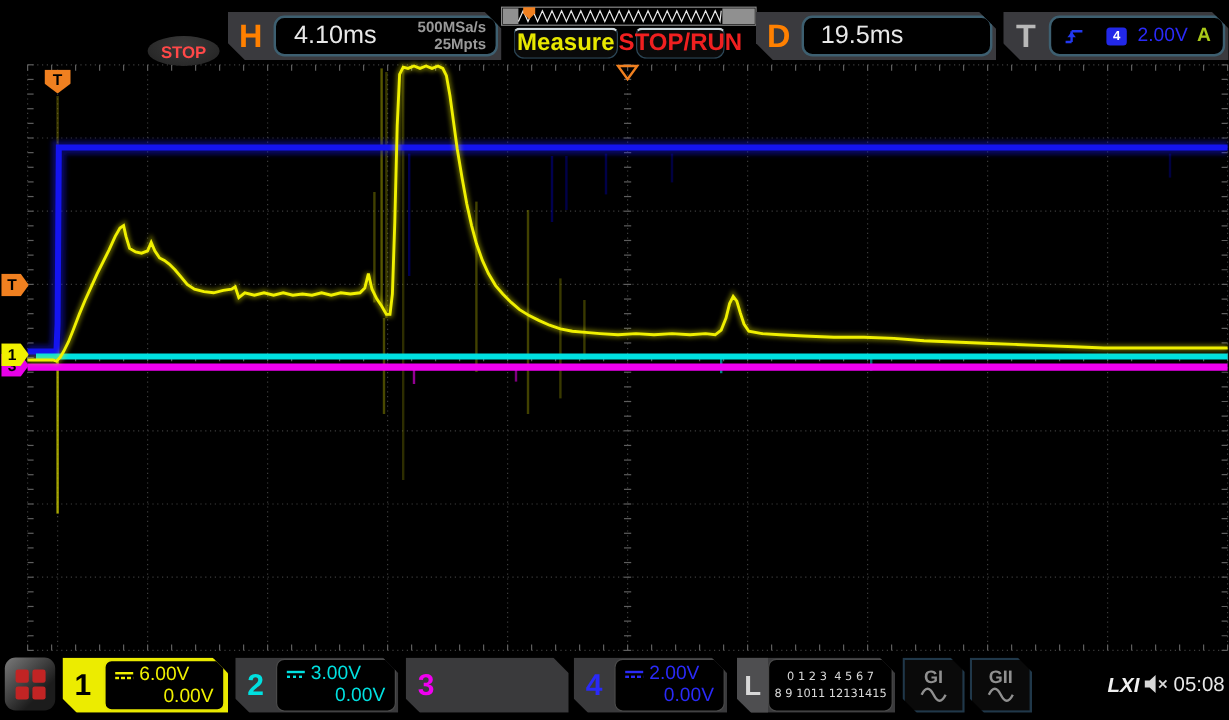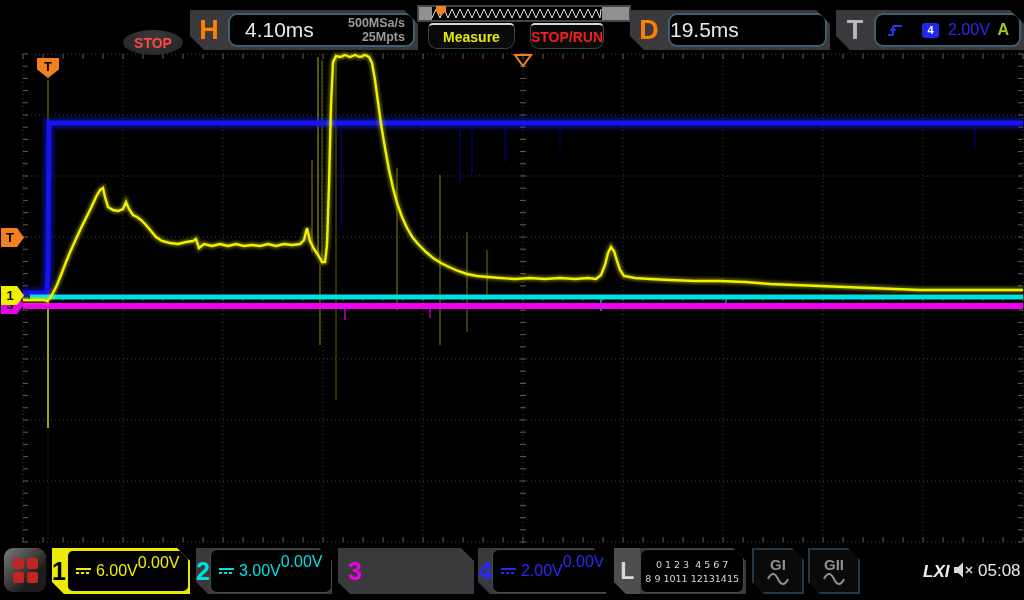--- a/index.html
+++ b/index.html
@@ -22,23 +22,23 @@
         clip-path:polygon(0 0,calc(100% - 14px) 0,100% 14px,100% 100%,14px 100%,0 calc(100% - 14px));}
   .plabel{font-weight:bold;font-size:27px;width:38px;text-align:center;}
   .orange{color:#ff8000;} .graylab{color:#b8b8b8;}
   .ibox{flex:1;height:34px;margin-right:3px;background:#000;border:2px solid #3d5f70;border-radius:9px;
         display:flex;align-items:center;box-sizing:border-box;}
   .h-panel{left:190px;width:228px;}
   .d-panel{left:630px;width:200px;}
   .t-panel{left:836px;width:188px;}
   .tbval{color:#e8e8e8;font-size:21px;padding-left:15px;}
   .srate{margin-left:auto;padding-right:8px;text-align:right;color:#9a9a9a;font-size:12.5px;line-height:1.15;font-weight:bold;}
-  .dval{color:#e8e8e8;font-size:21px;}
+  .dval{color:#e8e8e8;font-size:21px;padding-left:14px;}
   .tbtn{position:absolute;top:23px;height:26px;background:#0a0a0a;border:1px solid #2c4656;
-        border-top:2px solid #cfd8dd;border-radius:5px 5px 9px 9px;font-weight:bold;font-size:14px;
+        border-top:2px solid #cfd8dd;border-radius:5px 5px 9px 9px;font-weight:bold;font-size:20px;
         display:flex;align-items:center;justify-content:center;box-sizing:border-box;}
   .measure{left:428px;width:87px;color:#e8e800;}
   .stoprun{left:530px;width:74px;color:#f02020;}
   .tbox{padding:0 10px;}
   .chbadge{margin-left:16px;width:17px;height:15px;background:#2228e8;border-radius:3px;color:#fff;
         font-size:11px;font-weight:bold;display:flex;align-items:center;justify-content:center;}
   .tlevel{margin-left:9px;color:#2a2af8;font-size:16px;}
   .tmode{margin-left:auto;color:#a8c818;font-size:16px;font-weight:bold;}
 
   
@@ -55,21 +55,21 @@
   
   .footer{position:absolute;left:0;top:544px;width:1024px;height:56px;z-index:3;}
   .menu-tile{position:absolute;left:4px;top:4px;width:42px;height:44px;border-radius:9px;
       background:linear-gradient(135deg,#7a7a7a,#1c1c1c 70%);display:flex;align-items:center;justify-content:center;}
   .menu-grid{display:grid;grid-template-columns:11px 11px;grid-template-rows:11px 11px;gap:3px;}
   .menu-grid i{background:#c22424;border-radius:2px;}
   .tile{position:absolute;top:4px;height:46px;background:#3a3a3c;display:flex;
       clip-path:polygon(0 0,calc(100% - 13px) 0,100% 13px,100% 100%,12px 100%,0 calc(100% - 12px));}
   .tile .num{width:34px;display:flex;align-items:center;justify-content:center;font-weight:bold;font-size:25px;}
   .tile .vals{flex:1;background:#000;border:1px solid #4a4a4a;border-radius:7px;margin:1px 2px 1px 0;
-      padding:3px 8px 3px 8px;display:flex;flex-direction:row;justify-content:space-between;box-sizing:border-box;}
+      padding:3px 8px 3px 8px;display:flex;flex-direction:column;justify-content:space-between;box-sizing:border-box;}
   .tile.sel{background:#ecec00;}
   .tile.sel .num{color:#000;}
   .tile.sel .vals{border:2px solid #e8e800;}
   .scaleline{display:flex;align-items:center;gap:5px;font-size:16px;}
   .offline{text-align:right;font-size:16px;}
   .c1{color:#f0f000;} .c2{color:#00e0e0;} .c3{color:#f000f0;} .c4{color:#2a2af8;}
   .dc{display:inline-flex;flex-direction:column;gap:2px;width:15px;}
   .dc i{display:block;height:2px;}
   .dc .solid{background:currentColor;}
   .dc .dash{background:repeating-linear-gradient(90deg,currentColor 0 3px,transparent 3px 5px);}

